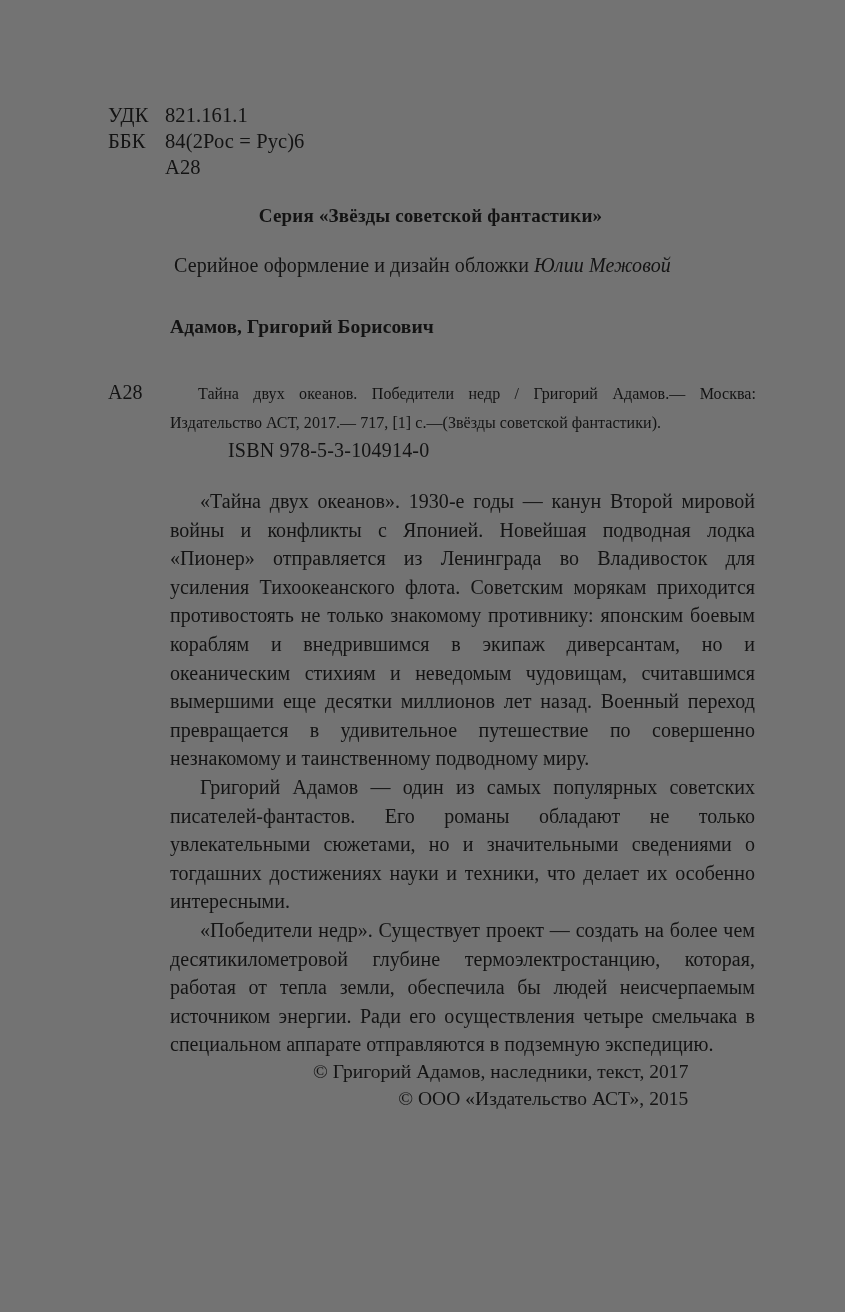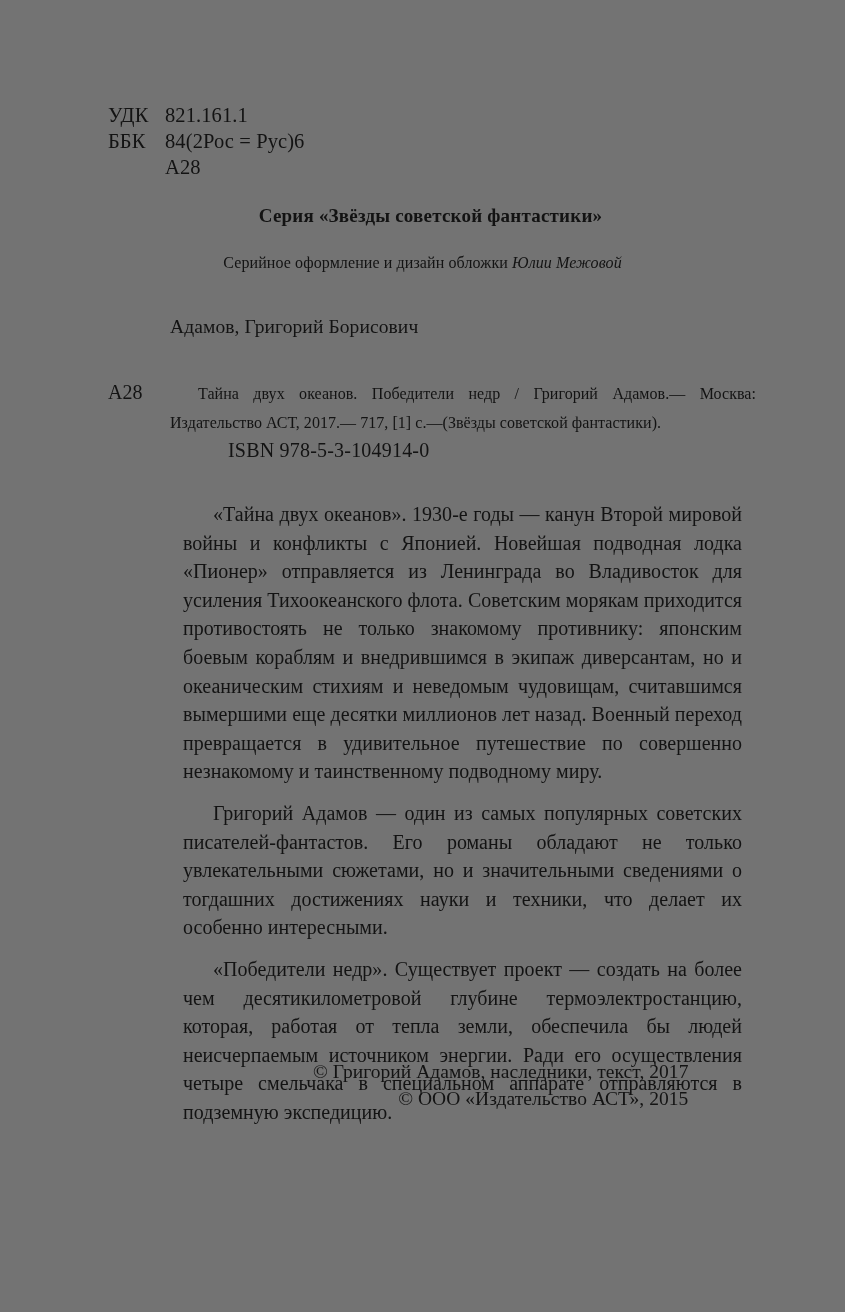--- a/index.html
+++ b/index.html
@@ -63,38 +63,38 @@
     font-weight: bold;
   }
 
   
   .designer-line {
     position: absolute;
     left: 0;
     right: 0;
     top: 254px;
     text-align: center;
-    font-size: 16px;
+    font-size: 20px;
     letter-spacing: 0.1px;
   }
   .designer-name {
     font-style: italic;
   }
 
   
   .biblio {
     position: absolute;
     left: 108px;
     top: 314px;
     width: 648px;
   }
   .biblio-author {
     margin-left: 62px;
     font-size: 19.5px;
-    font-weight: normal;
+    font-weight: bold;
     line-height: 25px;
     letter-spacing: 0.1px;
   }
   .biblio-body-wrap {
     position: relative;
     margin-top: 5px;
   }
   .biblio-sigla {
     position: absolute;
     left: 0;
@@ -126,21 +126,21 @@
     position: absolute;
     left: 170px;
     top: 487px;
     width: 585px;
     font-size: 20px;
     line-height: 28.6px;
     text-align: justify;
     letter-spacing: 0.02px;
   }
   .annotation p {
-    margin: 13px;
+    margin: 0;
     text-indent: 30px;
   }
 
   
   .copyright {
     position: absolute;
     left: 313px;
     top: 1058px;
     font-size: 19.5px;
     line-height: 27px;

